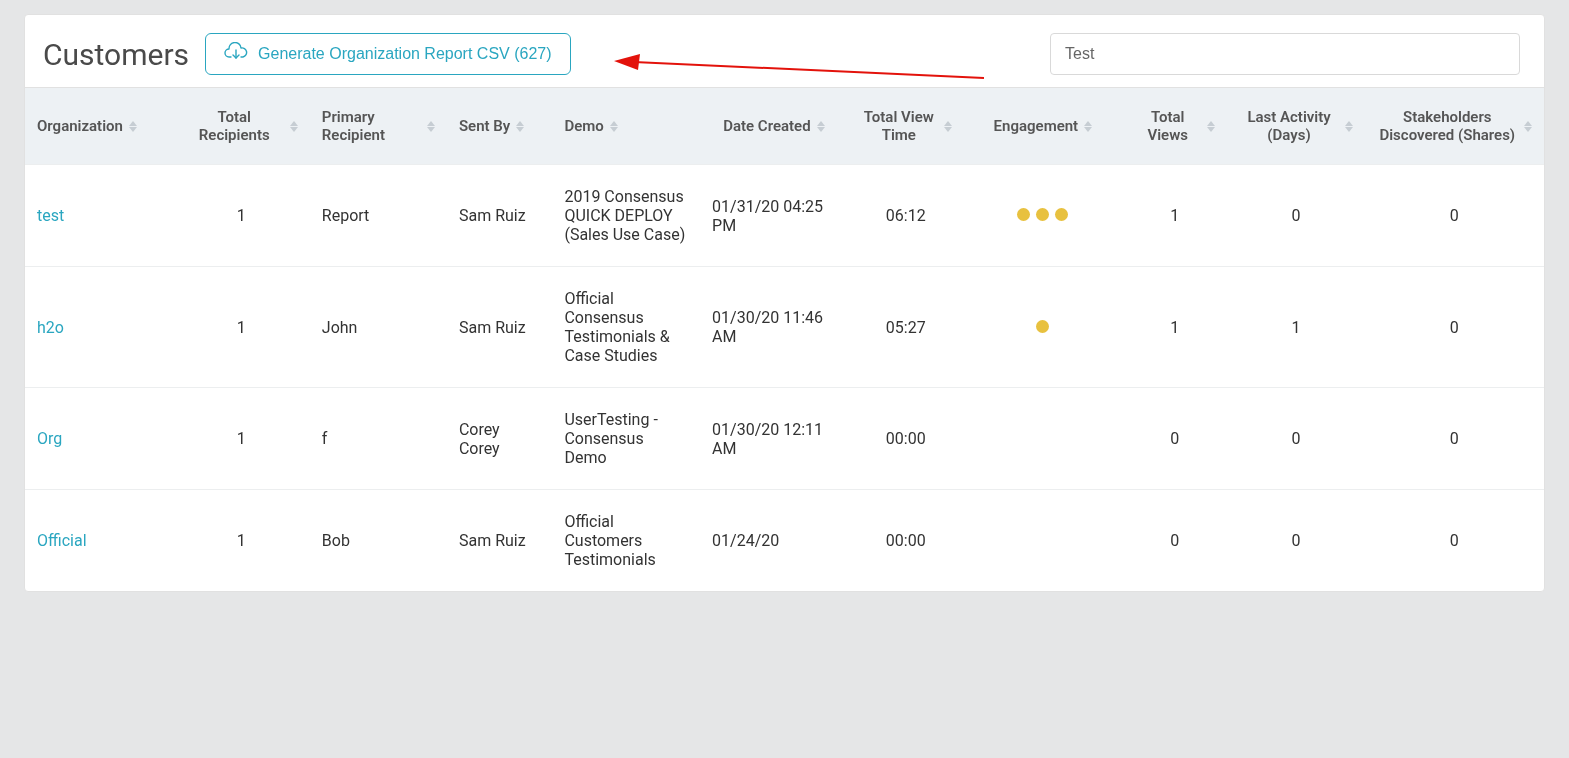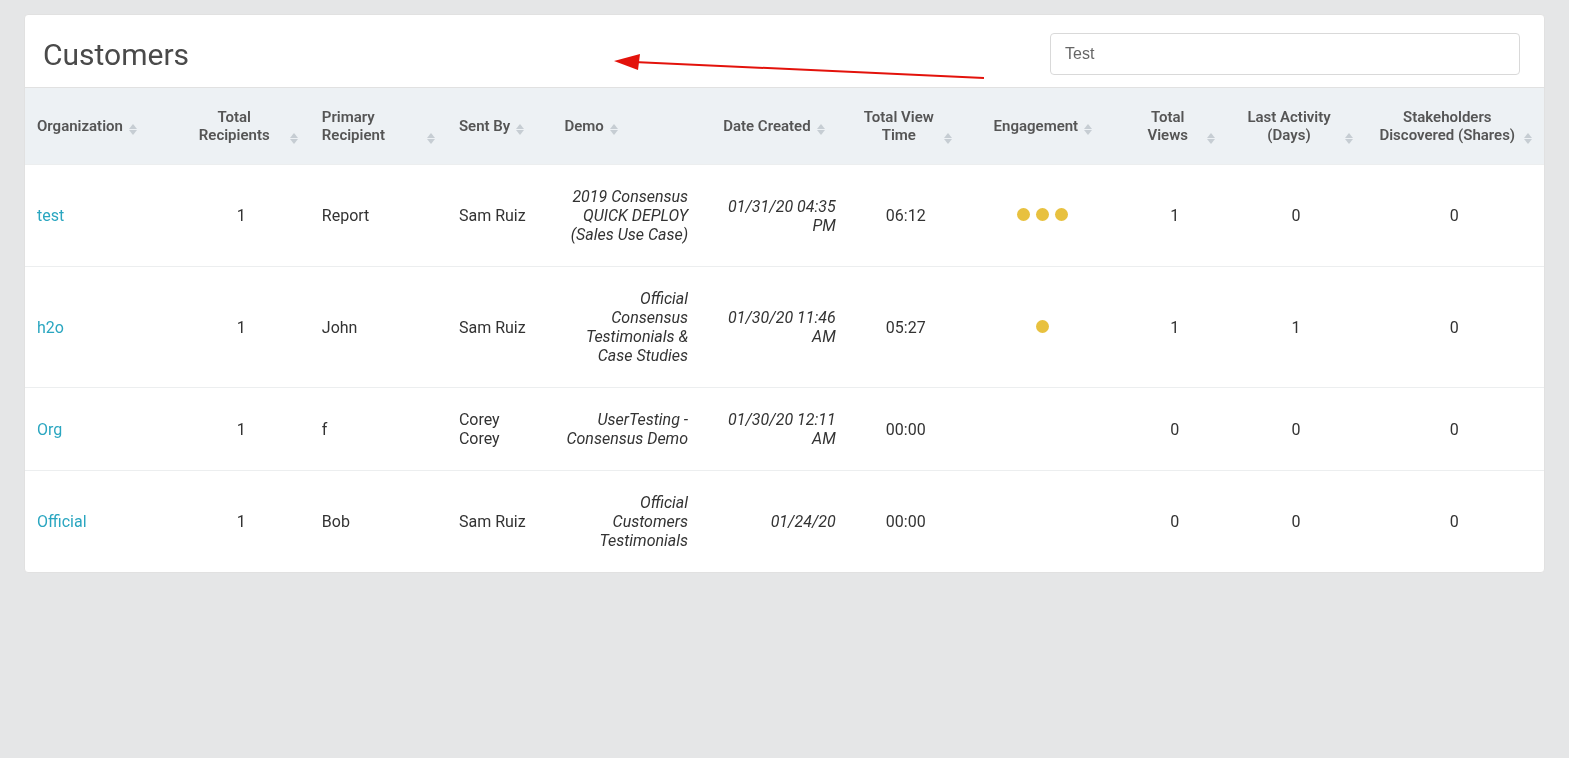--- a/index.html
+++ b/index.html
@@ -80,21 +80,21 @@
       color: #555;
       text-align: center;
       white-space: normal;
       position: relative;
     }
     thead th.left {
       text-align: left;
     }
     thead th .th-content {
       display: inline-flex;
-      align-items: flex-end;
+      align-items: center;
       justify-content: center;
       gap: 6px;
     }
     .sort-icon {
       display: inline-flex;
       flex-direction: column;
       gap: 1px;
       font-size: 0;
     }
     .sort-icon::before {
@@ -116,22 +116,21 @@
       border-top: 1px solid #eceeef;
       vertical-align: middle;
       text-align: center;
       font-size: 16px;
       color: #333;
     }
     tbody td.left {
       text-align: left;
     }
     tbody td.demo, tbody td.date {
-      text-align: right;
-      font-style: italic;
+      text-align: left;
     }
     .org-link {
       color: #2aa6c0;
       text-decoration: none;
       font-size: 16px;
     }
     .engagement-dots {
       display: inline-flex;
       gap: 6px;
     }
@@ -175,20 +174,30 @@
 
   <svg class="annotation-arrow" viewBox="0 0 370 34" preserveAspectRatio="none">
     <line x1="370" y1="24" x2="20" y2="8" stroke="#e3120b" stroke-width="2"></line>
     <polygon points="0,7 26,0 24,16" fill="#e3120b"></polygon>
   </svg>
 
   <div class="card">
     <div class="card-header">
       <h1 class="page-title">Customers</h1>
 
+      <button class="gen-report-btn">
+        <span>
+          <svg viewBox="0 0 24 18" fill="none" stroke="#2aa6c0" stroke-width="1.4">
+            <path d="M7 14 H5 a4 4 0 0 1 0-8 a0.5 0.5 0 0 0 0 0 A6 6 0 0 1 17 5 a4.5 4.5 0 0 1 2 9 h-2" stroke-linecap="round" stroke-linejoin="round"></path>
+            <path d="M12 7 v8" stroke-linecap="round"></path>
+            <path d="M9 12 l3 3 l3 -3" stroke-linecap="round" stroke-linejoin="round"></path>
+          </svg>
+        </span>
+        <span>Generate Organization Report CSV (627)</span>
+      </button>
 
       <div class="spacer"></div>
 
       <input class="search-input" type="text" value="Test" style="">
     </div>
 
     <div class="table-container">
       <table>
         <colgroup>
           <col class="c-org">
@@ -251,21 +260,21 @@
                 </span></th>
             </tr>
         </thead>
         <tbody id="table-body">
         <tr>
               <td class="left"><a href="#" class="org-link">test</a></td>
               <td>1</td>
               <td class="left">Report</td>
               <td class="left">Sam Ruiz</td>
               <td class="demo left">2019 Consensus QUICK DEPLOY (Sales Use Case)</td>
-              <td class="date left">01/31/20 04:35 PM</td>
+              <td class="date left">01/31/20 04:25 PM</td>
               <td>06:12</td>
               <td><span class="engagement-dots">
                   <span class="dot"></span>
                   <span class="dot"></span>
                   <span class="dot"></span>
                 </span></td>
               <td>1</td>
               <td>0</td>
               <td>0</td>
             </tr>

